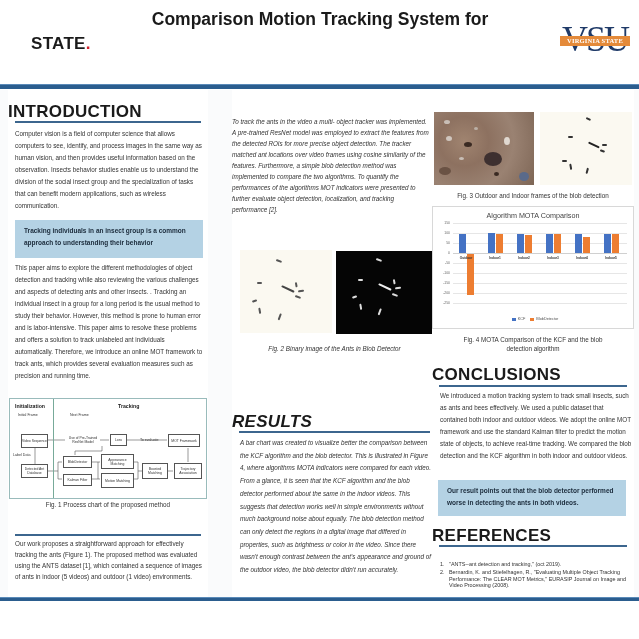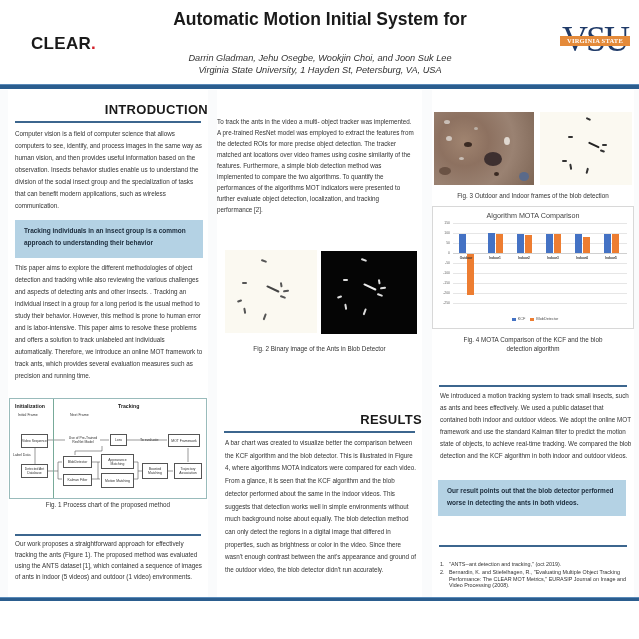--- a/index.html
+++ b/index.html
@@ -13,24 +13,24 @@
   .authors { position: absolute; left: 120px; top: 52px; width: 400px; text-align: center; font-style: italic; font-size: 9.2px; line-height: 12px; color: #333; }
   .vsu { position: absolute; left: 557px; top: 22px; width: 76px; height: 40px; }
   .vsu .letters { position: absolute; left: 0; top: -6px; width: 76px; text-align: center; font-family: "Liberation Serif", serif; font-size: 36px; color: #1f3a68; letter-spacing: -2px; line-height: 46px; }
   .vsu .band { position: absolute; left: 3px; top: 14px; width: 70px; height: 10px; background: #e48a3a; color: #fff; font-family: "Liberation Serif", serif; font-size: 6.5px; line-height: 10px; text-align: center; font-weight: bold; letter-spacing: 0.2px; }
   .topbar { position: absolute; left: 0; top: 84px; width: 639px; height: 5px; background: #2b5d8e; border-top: 1px solid #5a8ab8; }
   .bottombar { position: absolute; left: 0; top: 597px; width: 639px; height: 4px; background: #2b5d8e; border-top: 1px solid #5a8ab8; }
   .poster-body { position: absolute; left: 0; top: 90px; width: 639px; height: 507px; background: #fafbfc; }
 
   .col { position: absolute; top: 0; height: 507px; background: #ffffff; }
   .col1 { left: 8px; width: 200px; }
-  .col2 { left: 217px; width: 205px; }
+  .col2 { left: 232px; width: 205px; font-style: italic; }
   .col3 { left: 432px; width: 202px; }
 
-  .sec-title { position: absolute; width: 100%; text-align: right; font-weight: bold; font-size: 13px; color: #1a1a1a; letter-spacing: 0.3px; }
+  .sec-title { position: absolute; width: 100%; text-align: left; font-weight: bold; font-size: 17px; color: #1a1a1a; letter-spacing: 0.3px; }
   .sec-rule { position: absolute; left: 7px; right: 7px; height: 2px; background: #3c668e; }
   .para { position: absolute; font-size: 6.3px; line-height: 12px; color: #333; }
   .callout { position: absolute; background: #b4d2e4; font-weight: bold; font-size: 6.5px; line-height: 12px; color: #1a2a3a; padding: 5px 9px; }
   .caption { position: absolute; text-align: center; font-size: 6.3px; line-height: 8.5px; color: #333; }
 
   
   .flow { position: absolute; left: 1px; top: 308px; width: 198px; height: 101px; border: 1px solid #9bb; background: #fff; }
   .flow .init { position: absolute; left: 0; top: 0; width: 44px; height: 99px; border-right: 1px solid #7a9; }
   .flow .lbl-h { position: absolute; font-weight: bold; font-size: 5.2px; color: #222; }
   .flow .lbl-s { position: absolute; font-size: 3.6px; color: #333; }
@@ -55,27 +55,23 @@
   .chart .legend .sw { display: inline-block; width: 4px; height: 3px; margin: 0 2px 0 4px; vertical-align: middle; }
 
   .refs { position: absolute; left: 8px; top: 471px; width: 190px; font-size: 5.4px; line-height: 6.8px; color: #333; list-style: none; }
   .refs li { position: relative; padding-left: 9px; margin-bottom: 1px; }
   .refs li .n { position: absolute; left: 0; top: 0; }
 </style>
 </head>
 <body>
 
 <div class="header">
-  <div class="spie"><span>CLEAR</span><span class="dot">.</span></div>
+  <div class="spie"><span>STATE</span><span class="dot">.</span></div>
   <div class="title">
-    <div>Automatic Motion Initial System for</div>
-  </div>
-  <div class="authors">
-    <div>Darrin Gladman, Jehu Osegbe, Wookjin Choi, and Joon Suk Lee</div>
-    <div>Virginia State University, 1 Hayden St, Petersburg, VA, USA</div>
+    <div>Comparison Motion Tracking System for</div>
   </div>
   <div class="vsu">
     <div class="letters">VSU</div>
     <div class="band">VIRGINIA STATE</div>
   </div>
 </div>
 <div class="topbar"></div>
 
 <div class="poster-body">
 
@@ -235,24 +231,26 @@
           <div class="bar" style="background: rgb(237, 125, 49); left: 179px; top: 27.4px; height: 18.6px;"></div>
           <div class="xlab" style="left: 166px; top: 49px;">Indoor5</div>
         </div>
       <div class="legend">
         <span class="sw" style="background:#4472c4;"></span><span>KCF</span>
         <span class="sw" style="background:#ed7d31;"></span><span>BlobDetector</span>
       </div>
     </div>
     <div class="caption" style="left:20px; top:246px; width:162px;">Fig. 4 MOTA Comparison of the KCF and the blob detection algorithm</div>
 
+    <div class="sec-title" style="top:275px;">CONCLUSIONS</div>
     <div class="sec-rule" style="top:295px;"></div>
     <div class="para" style="left:8px; top:300px; width:192px;">We introduced a motion tracking system to track small insects, such as ants and bees effectively. We used a public dataset that contained both indoor and outdoor videos. We adopt the online MOT framework and use the standard Kalman filter to predict the motion state of objects, to achieve real-time tracking. We compared the blob detection and the KCF algorithm in both indoor and outdoor videos.</div>
     <div class="callout" style="left:6px; top:390px; width:188px; height:36px;">Our result points out that the blob detector performed worse in detecting the ants in both videos.</div>
 
+    <div class="sec-title" style="top:436px;">REFERENCES</div>
     <div class="sec-rule" style="top:455px;"></div>
     <ul class="refs">
       <li><span class="n">1.</span><span>"ANTS--ant detection and tracking," (oct 2019).</span></li>
       <li><span class="n">2.</span><span>Bernardin, K. and Stiefelhagen, R., "Evaluating Multiple Object Tracking Performance: The CLEAR MOT Metrics," EURASIP Journal on Image and Video Processing (2008).</span></li>
     </ul>
   </div>
 </div>
 
 <div class="bottombar"></div>
 

